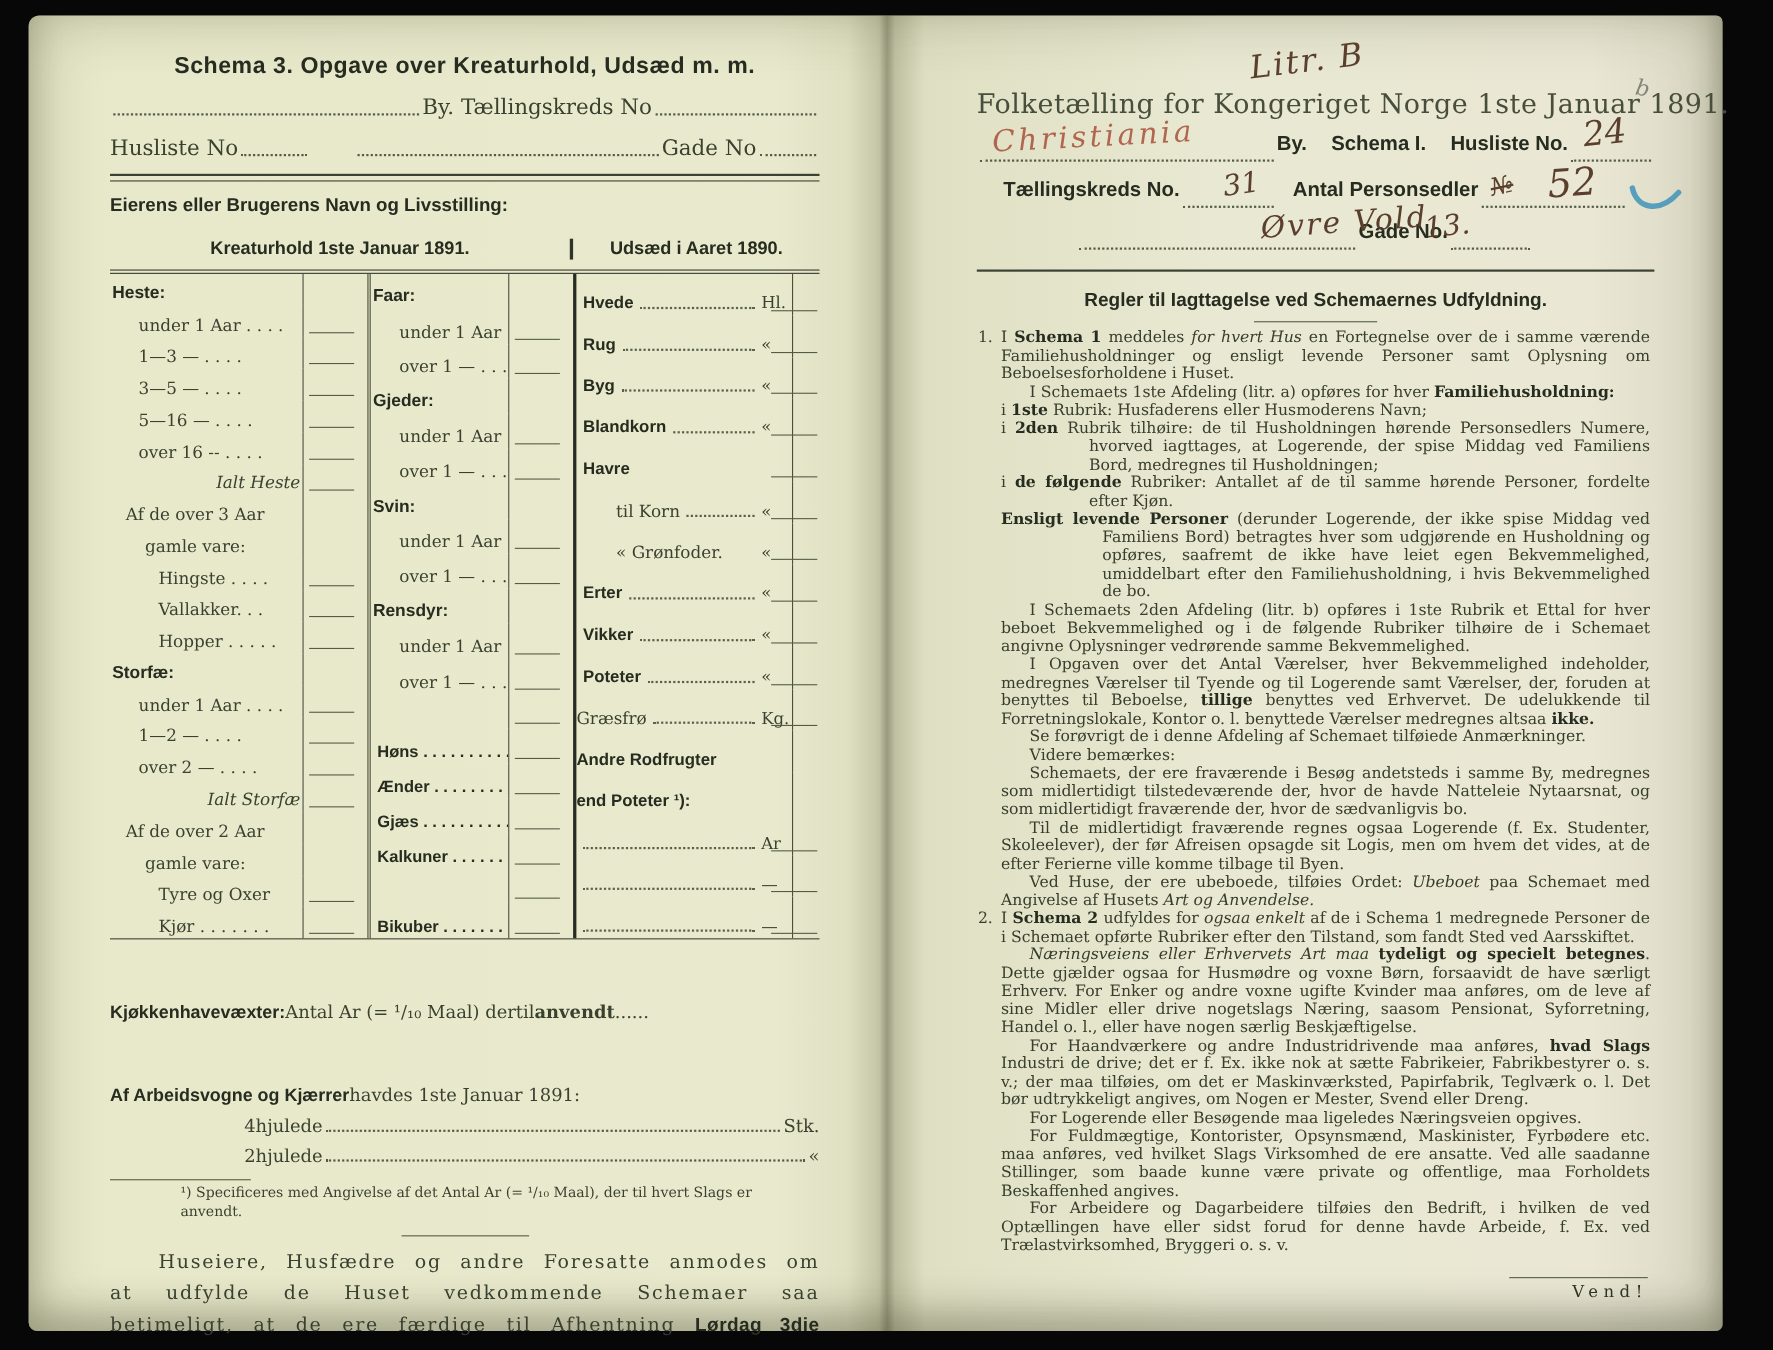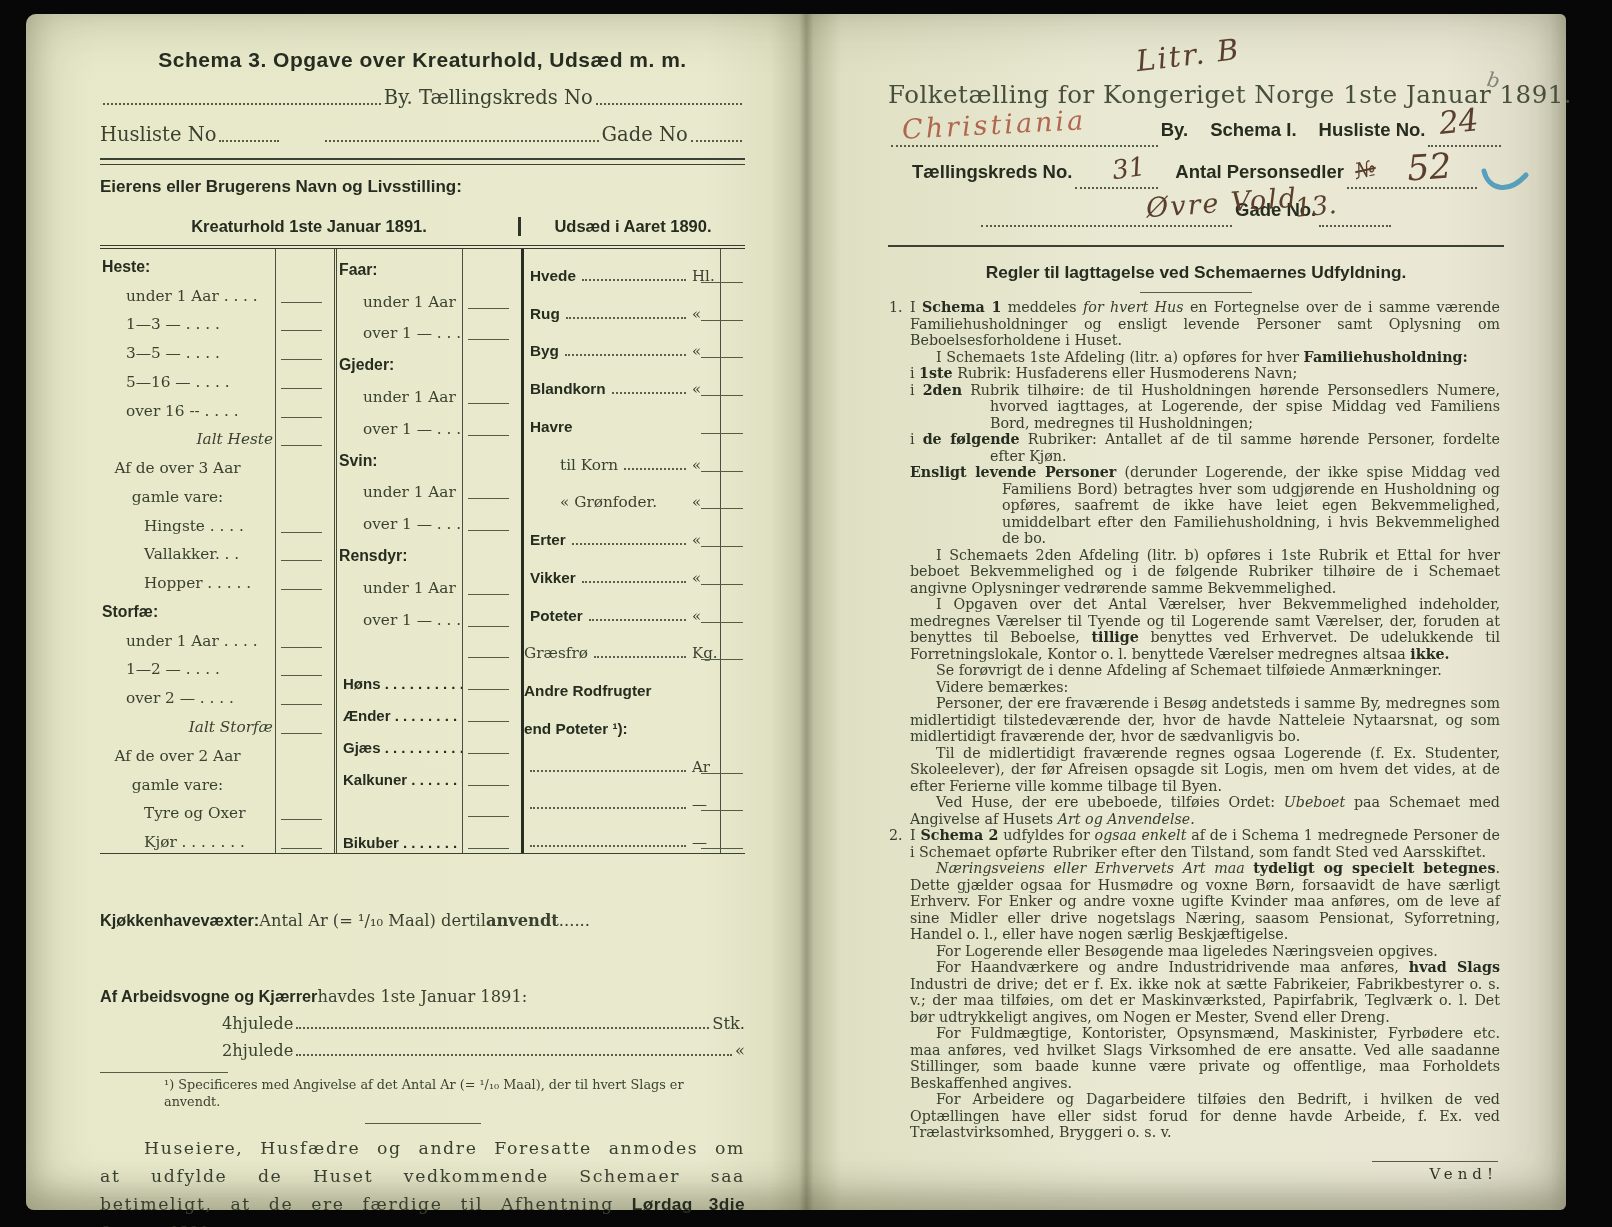--- a/index.html
+++ b/index.html
@@ -592,27 +592,27 @@
           <p class="rp num"><span class="n">1.</span><span>I </span><span class="b">Schema 1</span><span> meddeles </span><span class="i">for hvert Hus</span><span> en Fortegnelse over de i samme værende Familiehusholdninger og ensligt levende Personer samt Oplysning om Beboelsesforholdene i Huset.</span></p>
           <p class="rp first"><span>I Schemaets 1ste Afdeling (litr. a) opføres for hver </span><span class="b">Familiehusholdning:</span></p>
           <p class="rp rubrik"><span>i </span><span class="b">1ste</span><span> Rubrik: Husfaderens eller Husmoderens Navn;</span></p>
           <p class="rp rubrik"><span>i </span><span class="b">2den</span><span> Rubrik tilhøire: de til Husholdningen hørende Personsedlers Numere, hvorved iagttages, at Logerende, der spise Middag ved Familiens Bord, medregnes til Husholdningen;</span></p>
           <p class="rp rubrik"><span>i </span><span class="b">de følgende</span><span> Rubriker: Antallet af de til samme hørende Personer, fordelte efter Kjøn.</span></p>
           <p class="rp hang"><span class="b">Ensligt levende Personer</span><span> (derunder Logerende, der ikke spise Middag ved Familiens Bord) betragtes hver som udgjørende en Husholdning og opføres, saafremt de ikke have leiet egen Bekvemmelighed, umiddelbart efter den Familiehusholdning, i hvis Bekvemmelighed de bo.</span></p>
           <p class="rp first"><span>I Schemaets 2den Afdeling (litr. b) opføres i 1ste Rubrik et Ettal for hver beboet Bekvemmelighed og i de følgende Rubriker tilhøire de i Schemaet angivne Oplysninger vedrørende samme Bekvemmelighed.</span></p>
           <p class="rp first"><span>I Opgaven over det Antal Værelser, hver Bekvemmelighed indeholder, medregnes Værelser til Tyende og til Logerende samt Værelser, der, foruden at benyttes til Beboelse, </span><span class="b">tillige</span><span> benyttes ved Erhvervet.  De udelukkende til Forretningslokale, Kontor o. l. benyttede Værelser medregnes altsaa </span><span class="b">ikke.</span></p>
           <p class="rp first"><span>Se forøvrigt de i denne Afdeling af Schemaet tilføiede Anmærkninger.</span></p>
           <p class="rp first"><span>Videre bemærkes:</span></p>
-          <p class="rp first"><span>Personer, der ere fraværende i Besøg andetsteds i samme By, medregnes som midlertidigt tilstedeværende der, hvor de havde Natteleie Nytaarsnat, og som midlertidigt fraværende der, hvor de sædvanligvis bo.</span></p>
+          <p class="rp first"><span>Schemaets, der ere fraværende i Besøg andetsteds i samme By, medregnes som midlertidigt tilstedeværende der, hvor de havde Natteleie Nytaarsnat, og som midlertidigt fraværende der, hvor de sædvanligvis bo.</span></p>
           <p class="rp first"><span>Til de midlertidigt fraværende regnes ogsaa Logerende (f. Ex. Studenter, Skoleelever), der før Afreisen opsagde sit Logis, men om hvem det vides, at de efter Ferierne ville komme tilbage til Byen.</span></p>
           <p class="rp first"><span>Ved Huse, der ere ubeboede, tilføies Ordet: </span><span class="i">Ubeboet</span><span> paa Schemaet med Angivelse af Husets </span><span class="i">Art og Anvendelse.</span></p>
           <p class="rp num"><span class="n">2.</span><span>I </span><span class="b">Schema 2</span><span> udfyldes for </span><span class="i">ogsaa enkelt</span><span> af de i Schema 1 medregnede Personer de i Schemaet opførte Rubriker efter den Tilstand, som fandt Sted ved Aarsskiftet.</span></p>
           <p class="rp first"><span class="i">Næringsveiens eller Erhvervets Art maa</span><span> </span><span class="b">tydeligt og specielt betegnes</span><span>.  Dette gjælder ogsaa for Husmødre og voxne Børn, forsaavidt de have særligt Erhverv.  For Enker og andre voxne ugifte Kvinder maa anføres, om de leve af sine Midler eller drive nogetslags Næring, saasom Pensionat, Syforretning, Handel o. l., eller have nogen særlig Beskjæftigelse.</span></p>
+          <p class="rp first"><span>For Haandværkere og andre Industridrivende maa anføres, </span><span class="b">hvad Slags</span><span> Industri de drive; det er f. Ex. ikke nok at sætte Fabrikeier, Fabrikbestyrer o. s. v.; der maa tilføies, om det er Maskinværksted, Papirfabrik, Teglværk o. l.  Det bør udtrykkeligt angives, om Nogen er Mester, Svend eller Dreng.</span></p>
           <p class="rp first"><span>For Logerende eller Besøgende maa ligeledes Næringsveien opgives.</span></p>
-          <p class="rp first"><span>For Haandværkere og andre Industridrivende maa anføres, </span><span class="b">hvad Slags</span><span> Industri de drive; det er f. Ex. ikke nok at sætte Fabrikeier, Fabrikbestyrer o. s. v.; der maa tilføies, om det er Maskinværksted, Papirfabrik, Teglværk o. l.  Det bør udtrykkeligt angives, om Nogen er Mester, Svend eller Dreng.</span></p>
           <p class="rp first"><span>For Fuldmægtige, Kontorister, Opsynsmænd, Maskinister, Fyrbødere etc. maa anføres, ved hvilket Slags Virksomhed de ere ansatte.  Ved alle saadanne Stillinger, som baade kunne være private og offentlige, maa Forholdets Beskaffenhed angives.</span></p>
           <p class="rp first"><span>For Arbeidere og Dagarbeidere tilføies den Bedrift, i hvilken de ved Optællingen have eller sidst forud for denne havde Arbeide, f. Ex. ved Trælastvirksomhed, Bryggeri o. s. v.</span></p>
         </div>
 
       <div class="vendwrap">
         <div class="vend-rule"></div>
         <div class="vend">Vend!</div>
       </div>
     </div>
 

